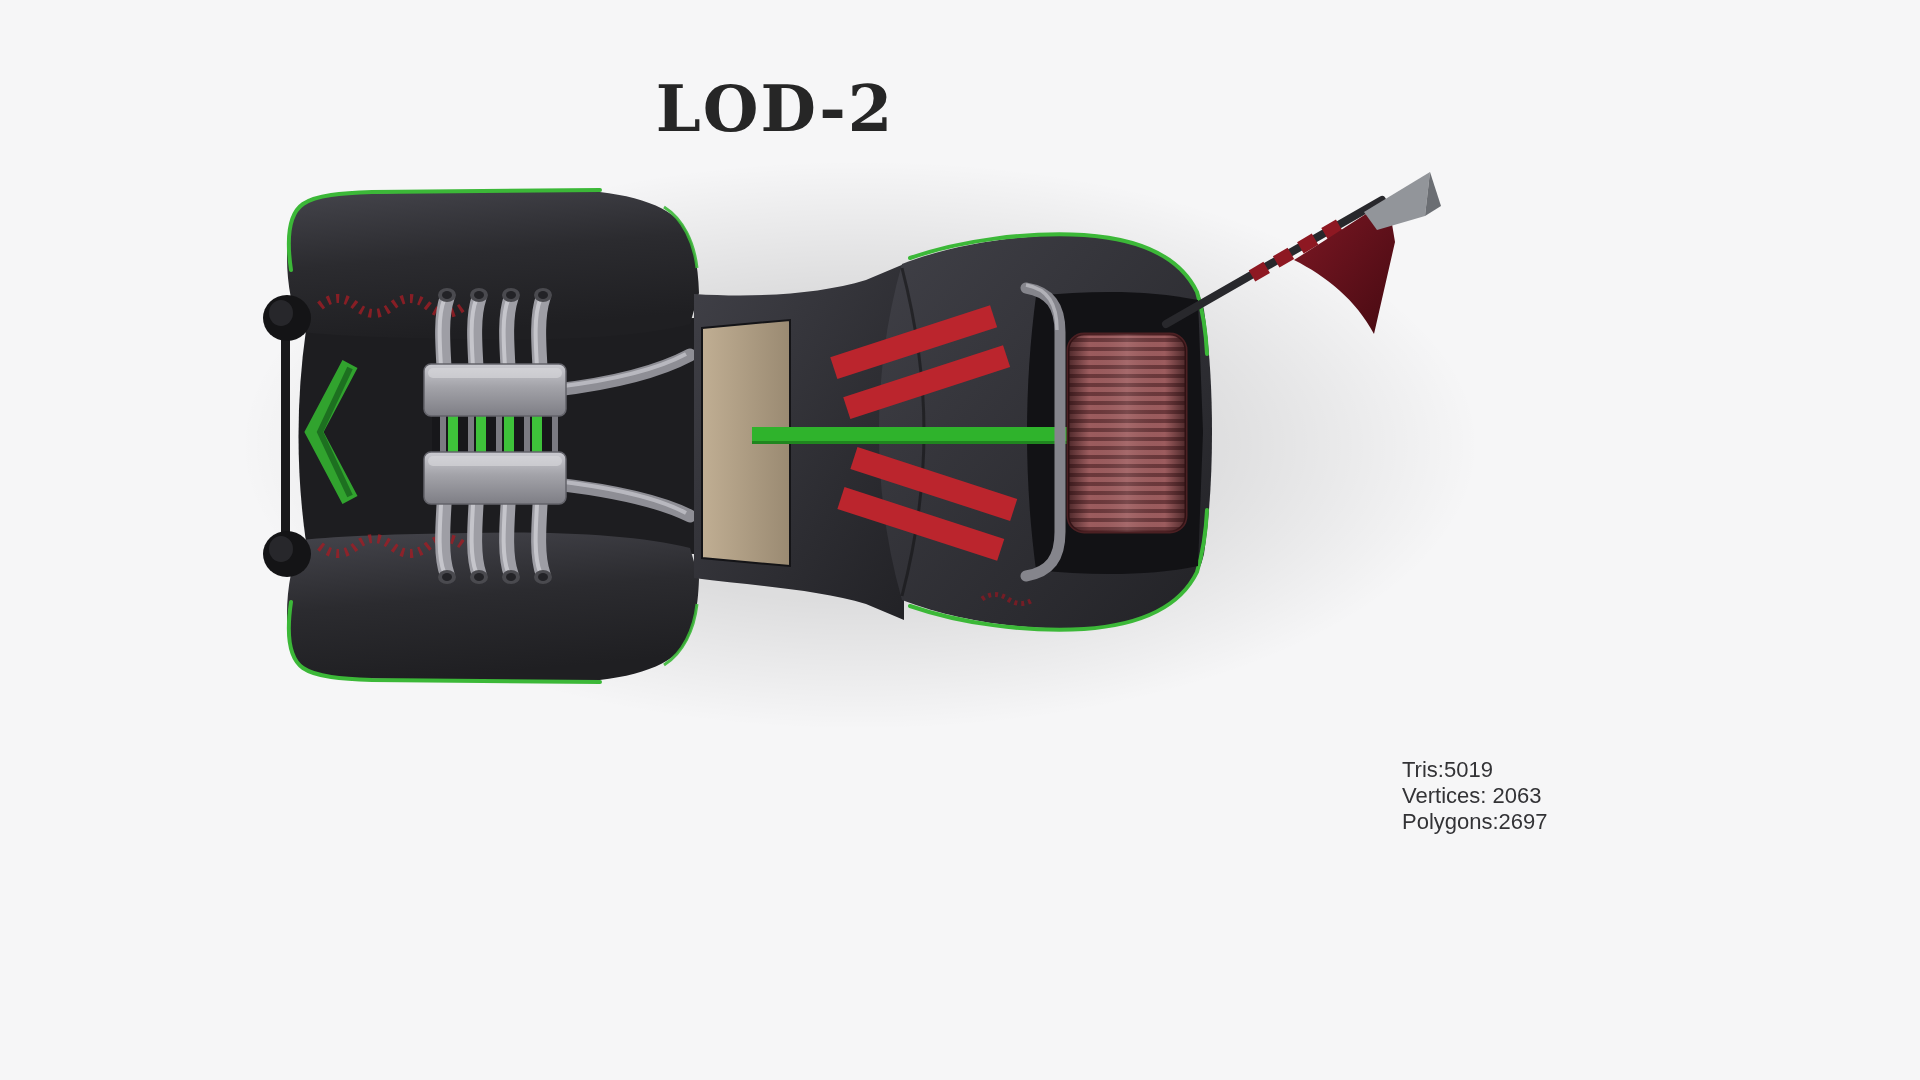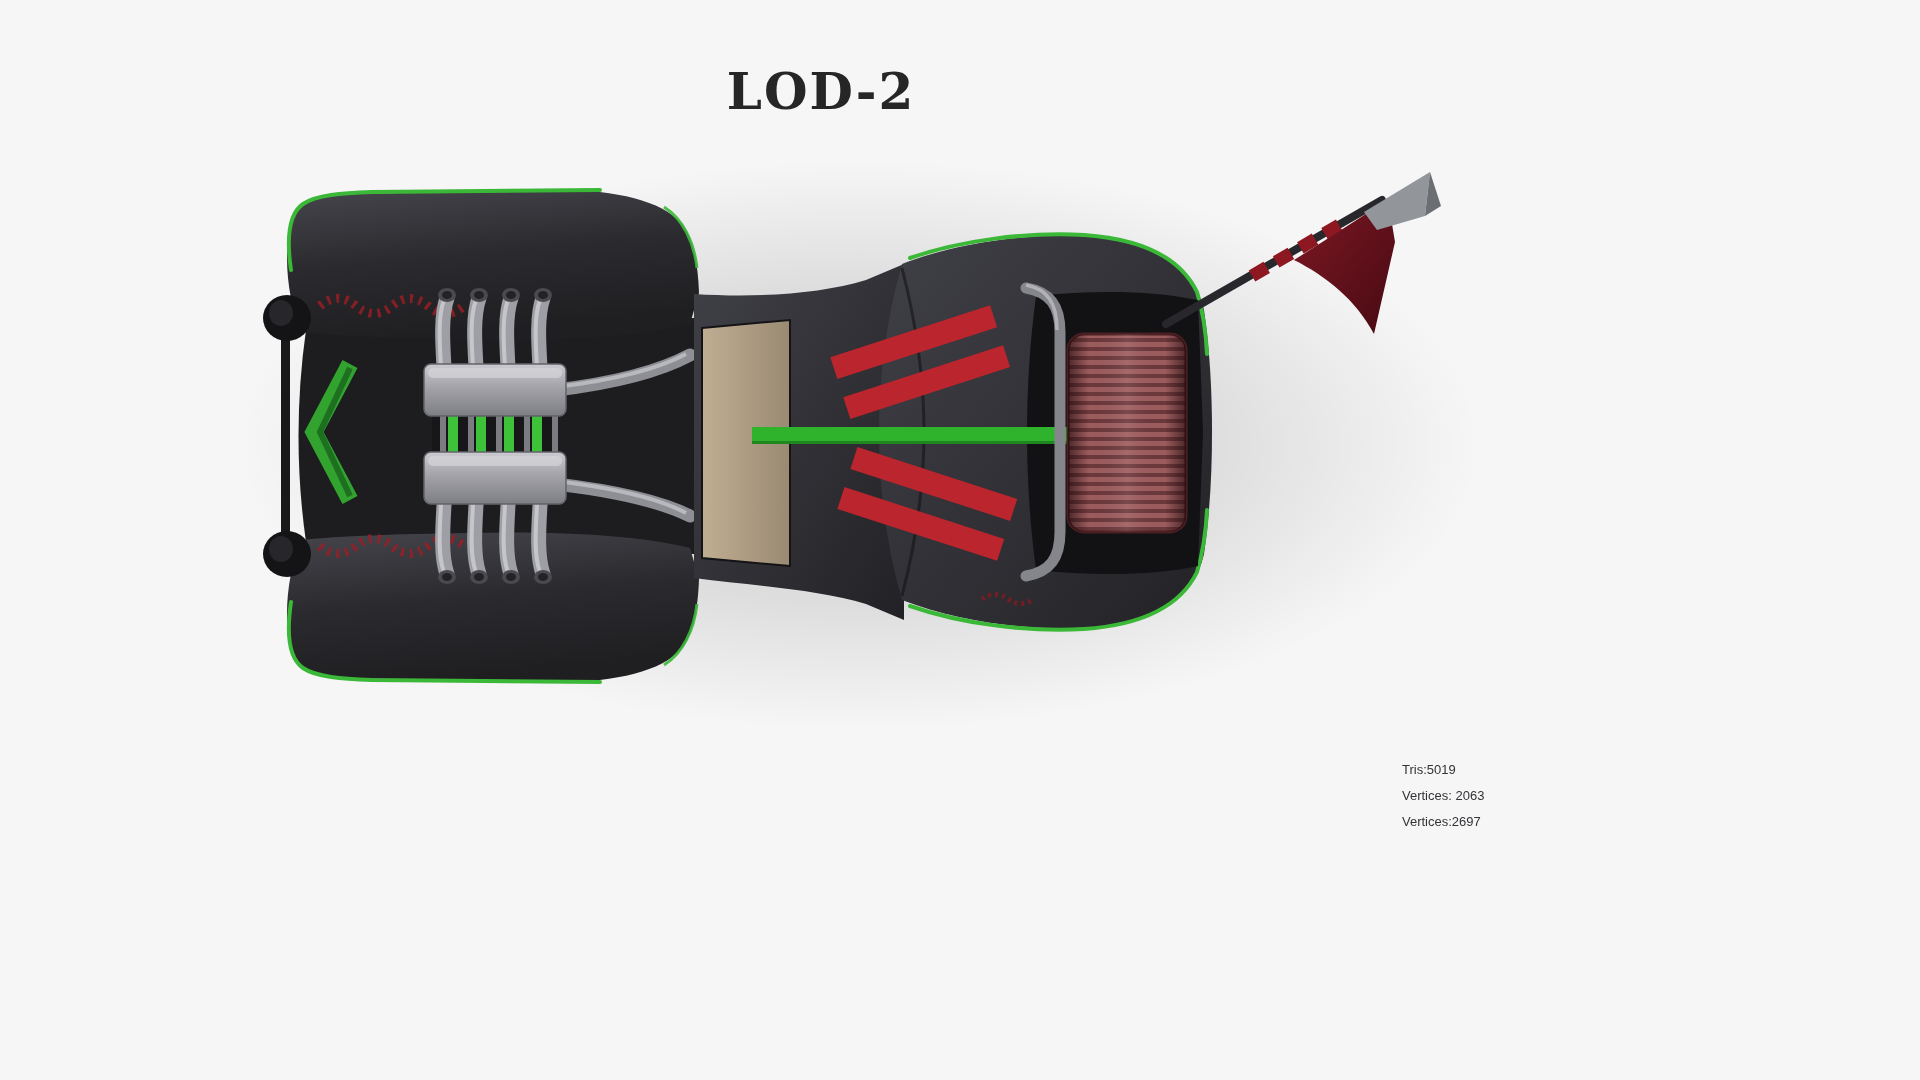--- a/index.html
+++ b/index.html
@@ -11,32 +11,31 @@
     font-family: "Liberation Sans", sans-serif;
   }
   .stage { position: absolute; inset: 0; }
   .title {
     position: absolute;
     top: 28px;
     left: 775px;
     transform: translateX(-50%);
     font-family: "DejaVu Serif", serif;
     font-weight: 700;
-    font-size: 50px;
+    font-size: 64px;
     letter-spacing: 2px;
     color: #262626;
     white-space: nowrap;
-    margin-left: 46px;
   }
   .render-svg { position: absolute; top: 0; left: 0; }
   .stats {
     position: absolute;
     left: 1402px;
     top: 757px;
-    font-size: 13px;
+    font-size: 22px;
     line-height: 26px;
     color: #333336;
   }
 </style>
 </head>
 <body>
 
 <div class="stage">
 
   <h1 class="title">LOD-2</h1>
@@ -205,16 +204,16 @@
       <path d="M 1252,276 L 1348,220" stroke="#8e1822" stroke-width="13" stroke-dasharray="17 11" fill="none"></path>
       <path d="M 1294,260 C 1326,240 1358,219 1388,200 L 1395,242 L 1374,334 C 1356,300 1326,276 1294,260 Z" fill="url(#gFlag)"></path>
       <path d="M 1364,212 L 1430,172 L 1425,216 L 1377,230 Z" fill="#92959a"></path>
       <path d="M 1430,172 L 1441,206 L 1425,216 Z" fill="#6b6e73"></path>
     </g>
   </svg>
 
   <div class="stats">
     <div>Tris:5019</div>
     <div>Vertices: 2063</div>
-    <div>Vertices:2697</div>
+    <div>Polygons:2697</div>
   </div>
 
 </div>
 
 </body></html>

